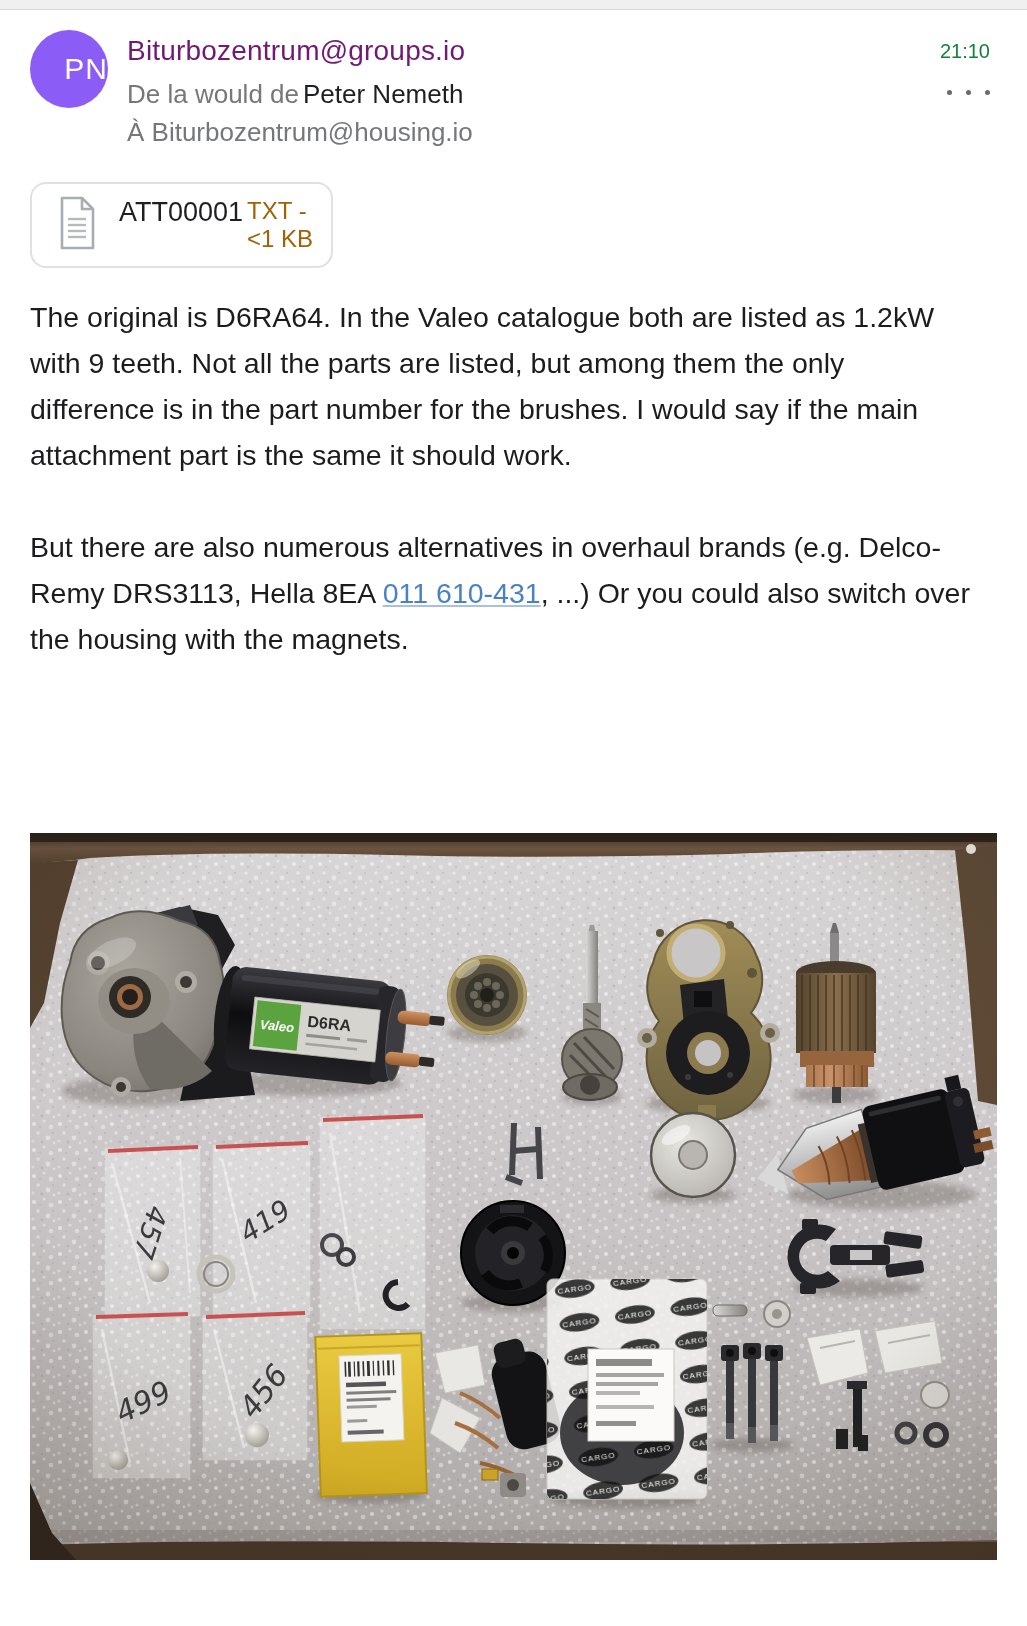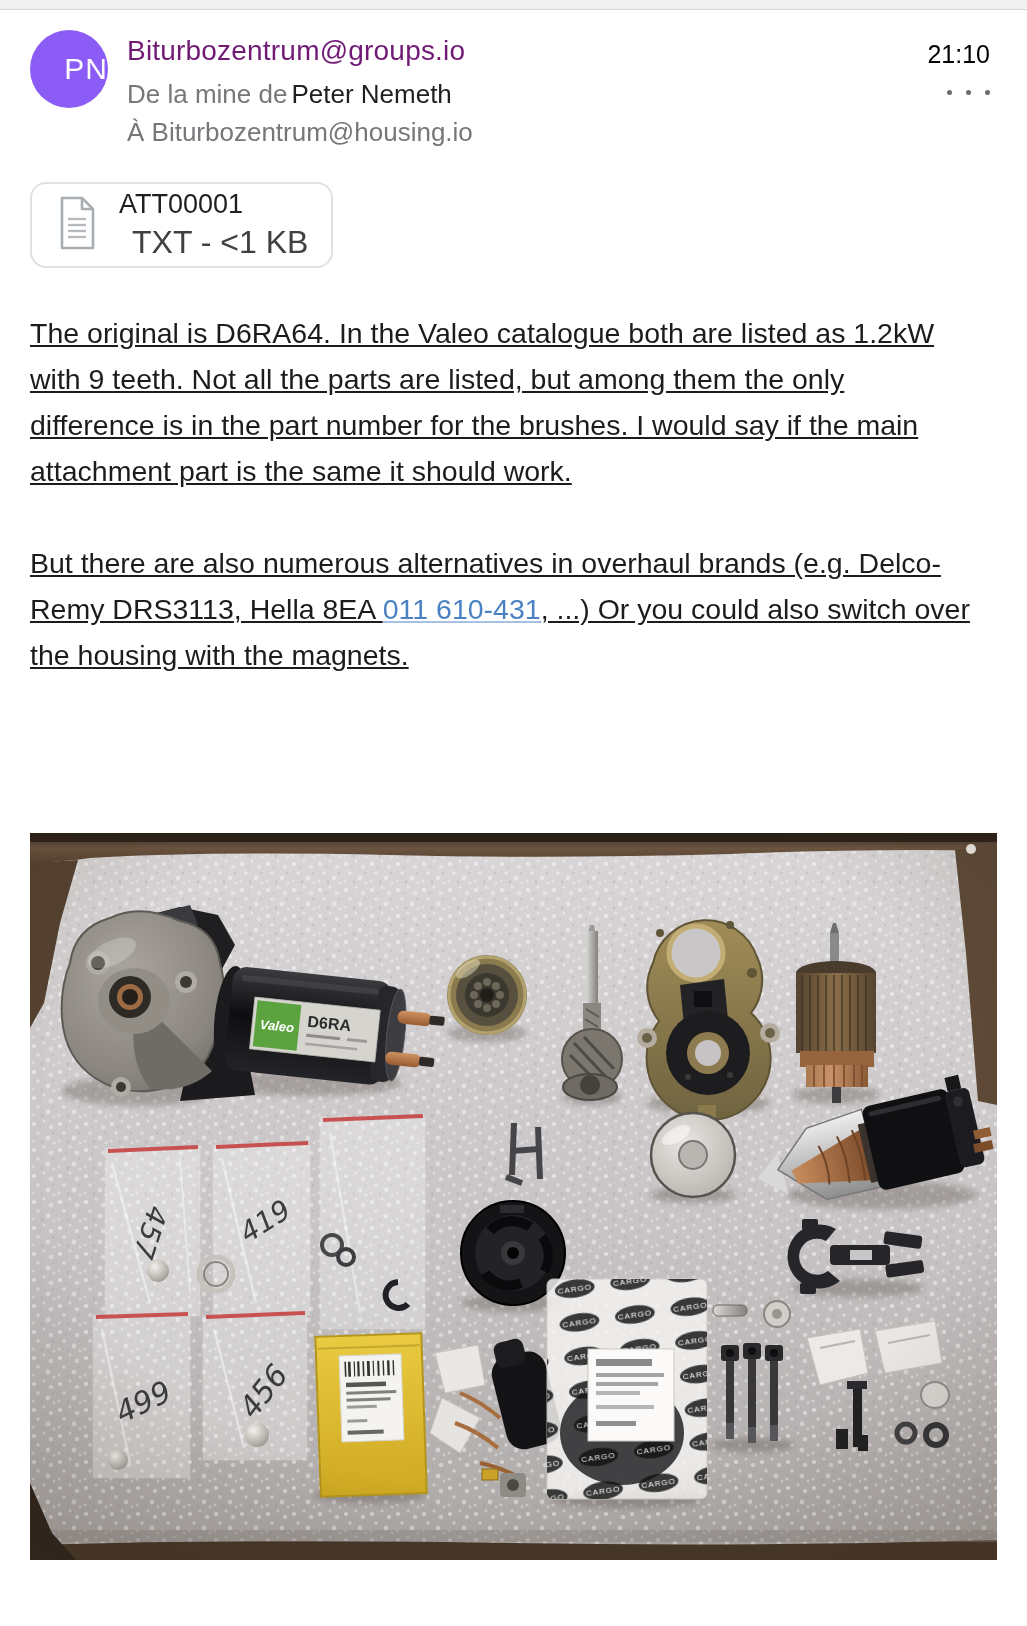--- a/index.html
+++ b/index.html
@@ -10,49 +10,49 @@
   }
   .top-strip{position:absolute;top:0;left:0;width:1027px;height:9px;background:#f1f0f0;border-bottom:1px solid #d8d7d7;}
   
   .avatar{position:absolute;left:30px;top:30px;width:78px;height:78px;border-radius:50%;
     background:#8b5cf6;color:#fff;font-size:30px;letter-spacing:1px;
     display:flex;align-items:center;justify-content:flex-end;}
   .sender-title{position:absolute;left:127px;top:35px;font-size:28px;font-weight:500;color:#701a75;letter-spacing:.2px;}
   .from-line{position:absolute;left:127px;top:79px;font-size:26px;color:#76777a;}
   .from-line .from-name{color:#1e1f22;margin-left:4px;}
   .to-line{position:absolute;left:127px;top:117px;font-size:26px;color:#76777a;}
-  .time{position:absolute;top:40px;right:37px;font-size:25px;color:#000000;}
+  .time{position:absolute;top:40px;right:37px;font-size:20px;color:#15803d;}
   .more-menu{position:absolute;top:90px;right:37px;display:flex;gap:14px;cursor:pointer;}
   .more-menu .dot{width:5px;height:5px;border-radius:50%;background:#6a6b6e;}
   
   .chip{position:absolute;left:30px;top:182px;width:303px;height:86px;box-sizing:border-box;
     border:2px solid #e1e1e1;border-radius:16px;background:#fff;
     display:flex;align-items:center;padding-left:25px;gap:22px;cursor:pointer;}
-  .chip-text{display:flex;flex-direction:column;gap:4px;}
+  .chip-text{display:flex;flex-direction:row;gap:4px;}
   .chip-name{font-size:27px;color:#1e1f22;}
-  .chip-meta{font-size:32px;color:#404040;margin-left:13px;}
+  .chip-meta{font-size:24px;color:#a16207;}
   
   .mail-body{position:absolute;left:30px;top:294px;width:942px;font-size:28.5px;line-height:46px;color:#1c1c1e;}
-  .mail-body p{margin:16px 0 46px 0;text-decoration:underline;}
+  .mail-body p{margin:0 0 46px 0;}
   .body-link{color:#4b82c4;text-decoration:underline;text-decoration-color:#a7c1e2;cursor:pointer;}
   
   .photo-wrap{position:absolute;left:30px;top:833px;width:967px;height:727px;cursor:pointer;}
   .photo-wrap svg{display:block;}
 </style>
 </head>
 <body>
 
 <div class="top-strip"></div>
 
 <div class="avatar">
   <span>PN</span>
 </div>
 <div class="sender-title">Biturbozentrum@groups.io</div>
 <div class="from-line">
-  <span>De la mine de</span><span class="from-name">Peter Nemeth</span>
+  <span>De la would de</span><span class="from-name">Peter Nemeth</span>
 </div>
 <div class="to-line">À Biturbozentrum@housing.io</div>
 <div class="time">21:10</div>
 <div class="more-menu">
   <div class="dot"></div>
   <div class="dot"></div>
   <div class="dot"></div>
 </div>
 
 <div class="chip">

